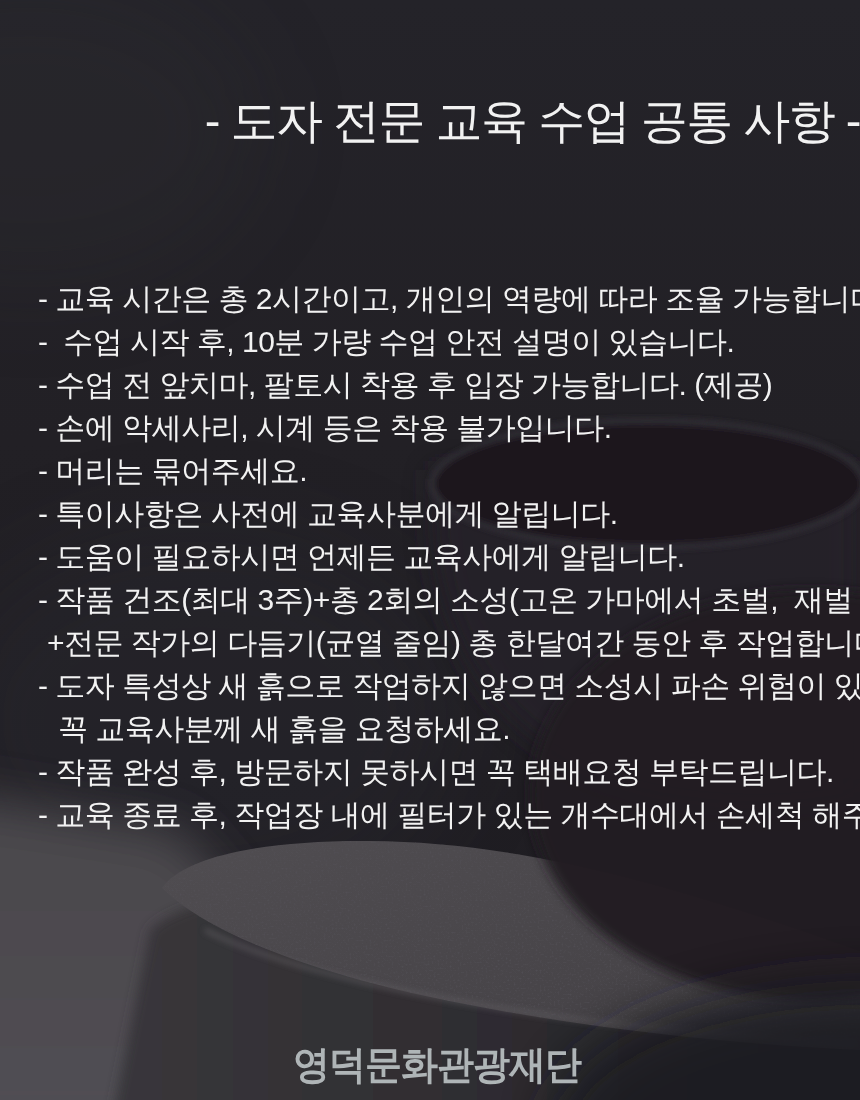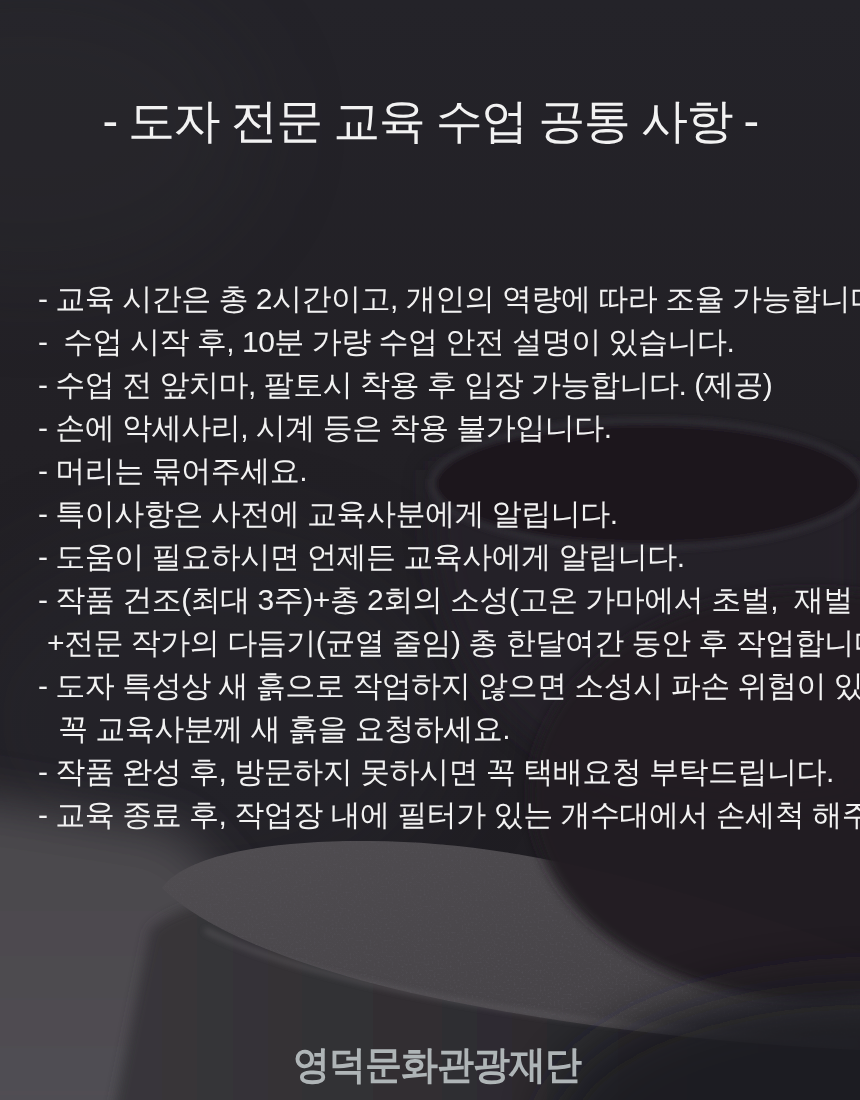--- a/index.html
+++ b/index.html
@@ -12,21 +12,21 @@
     position:relative;
     width:860px;height:1100px;
     overflow:hidden;
     background:var(--background);
     font-family:"Liberation Sans","DejaVu Sans",sans-serif;
   }
   .bg{position:absolute;inset:0;display:block;}
   .title{
     position:absolute;top:90px;left:0;width:100%;
     margin:0;
-    text-align:center;
+    text-align:right;
     font-size:47px;
     font-weight:300;
     letter-spacing:-1.5px;
     color:var(--text);
     white-space:pre;
   }
   .rules{
     position:absolute;top:277px;left:38px;
     color:var(--text);
     font-size:30px;

